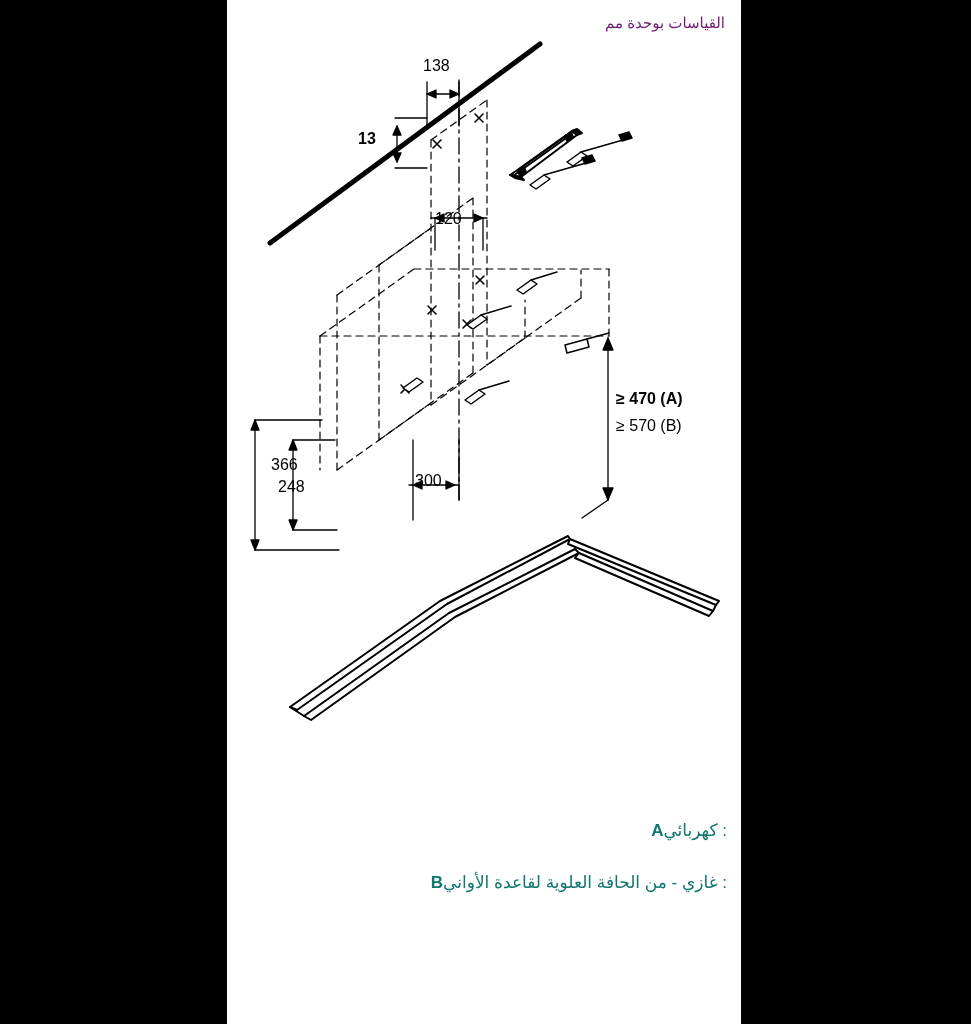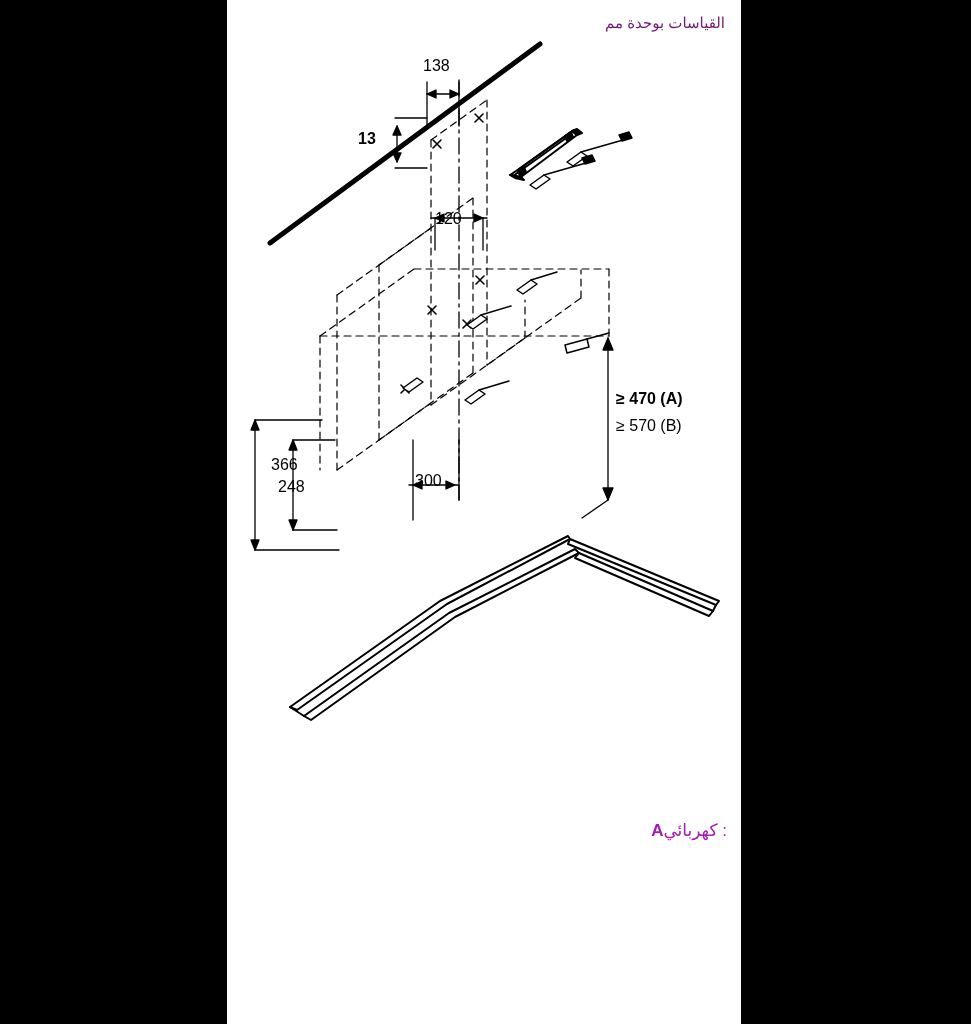--- a/index.html
+++ b/index.html
@@ -41,21 +41,21 @@
     position: absolute;
     left: 0;
     top: 0;
     width: 514px;
     height: 1024px;
   }
   .legend {
     position: absolute;
     right: 14px;
     font-size: 17px;
-    color: #a21caf;
+    color: #0f766e;
     direction: rtl;
     text-align: left;
     white-space: nowrap;
   }
   .legend b { font-weight: bold; }
   #legend-a { top: 820px; }
   #legend-b { top: 872px; }
   .dim-label {
     position: absolute;
     font-size: 16px;
@@ -223,15 +223,18 @@
     <div class="dim-label" style="left:24px; top:456px;margin-left:20px;">366</div>
     <div class="dim-label" style="left:51px; top:478px;">248</div>
     <div class="dim-label" style="left:188px; top:472px;">300</div>
 
     <div class="dim-label" style="left:389px; top:390px;font-weight:bold;">≥ 470 (A)</div>
     <div class="dim-label" style="left:389px; top:417px;">≥ 570 (B)</div>
 
     <div class="legend" id="legend-a">
       <span>: كهربائي</span><b>A</b>
     </div>
+    <div class="legend" id="legend-b">
+      <span>: غازي - من الحافة العلوية لقاعدة الأواني</span><b>B</b>
+    </div>
 
   </div>
 </div>
 
 </body></html>

